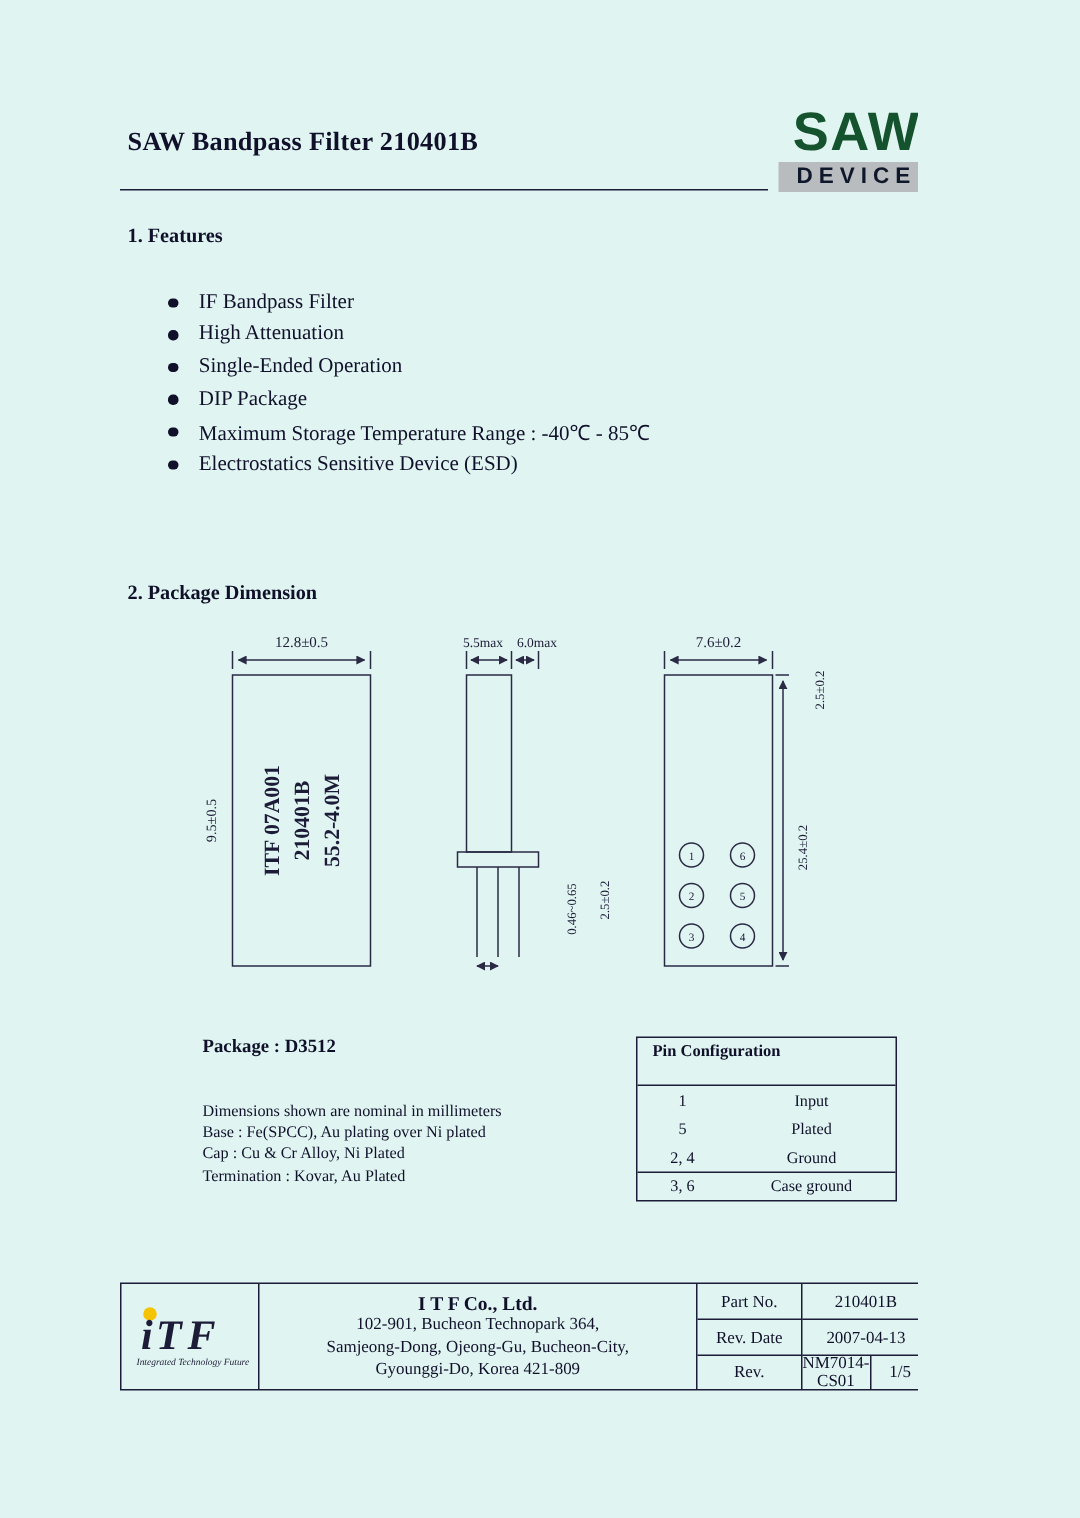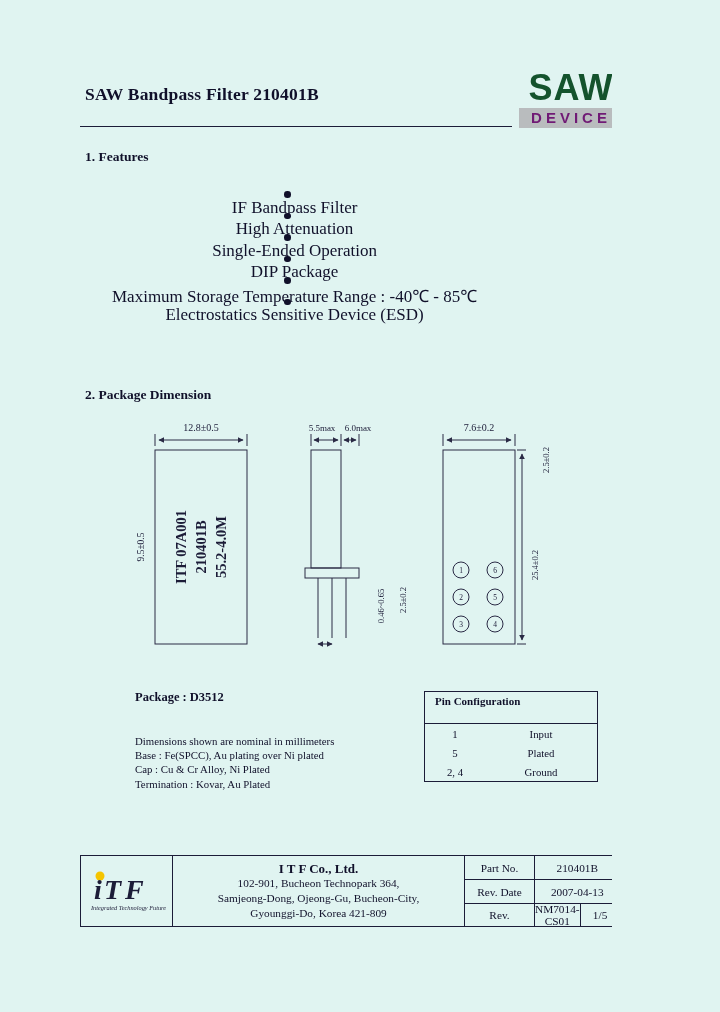--- a/index.html
+++ b/index.html
@@ -7,27 +7,27 @@
   .page {
     position:relative; width:612px; height:1012px;
     background:#e0f4f1; color:#10102a; overflow:hidden;
     font-family:"Liberation Serif", serif;
   }
   .doc-title { position:absolute; left:85px; top:84px; font-size:17.5px; font-weight:bold; letter-spacing:.2px; }
   .title-rule { position:absolute; left:80px; top:126px; width:432px; border-top:1.6px solid #1c1c38; }
   .saw-logo { position:absolute; left:519px; top:70px; width:104px; }
   .saw-text { font-family:"Liberation Sans", sans-serif; font-weight:bold; font-size:36px; line-height:36px;
               color:#14532d; text-align:center; letter-spacing:1px; }
-  .device-box { margin-top:2px; background:#b9bcbe; color:#701a75; font-family:"Liberation Sans", sans-serif;
+  .device-box { margin-top:2px; background:#b9bcbe; color:#0f172a; font-family:"Liberation Sans", sans-serif;
                 font-weight:bold; font-size:15px; letter-spacing:4px; text-align:center; padding:1px 0 2px; }
   .sec-heading { position:absolute; font-size:13.5px; font-weight:bold; }
   #features-heading { left:85px; top:149px; }
   #package-heading { left:85px; top:387px; }
   .features { position:absolute; left:112px; top:191px; }
-  .feature { display:flex; align-items:center; height:21.6px; font-size:17px;flex-direction:column; }
+  .feature { display:flex; align-items:center; height:21.6px; font-size:14px; }
   .bullet { width:6.5px; height:6.5px; border-radius:50%; background:#10102a; margin-right:14px; flex:none; }
   .drawing { position:absolute; left:128px; top:420px; }
   svg text { font-family:"Liberation Serif", serif; fill:#1c1c38; stroke:none; }
   .pkg-label { position:absolute; left:135px; top:690px; font-size:12.5px; font-weight:bold; }
   .notes { position:absolute; left:135px; top:734px; font-size:10.8px; line-height:14.2px; }
   .pin-table { position:absolute; left:424px; top:691px; width:174px; border:1.4px solid #1c1c38; font-size:10.8px; background:transparent; }
   .pt-header { font-weight:bold; padding:3px 0 16px 10px; border-bottom:1.2px solid #1c1c38; font-size:11px; }
   .pin-row { display:grid; grid-template-columns:60px 1fr; height:19px; align-items:center; text-align:center; }
   .pin-row.last { border-top:1.2px solid #1c1c38; }
   .footer { position:absolute; left:80px; top:855px; width:540px; border:1.6px solid #1c1c38;
@@ -166,20 +166,24 @@
       <div>Input</div>
     </div>
     <div class="pin-row">
       <div>5</div>
       <div>Plated</div>
     </div>
     <div class="pin-row">
       <div>2, 4</div>
       <div>Ground</div>
     </div>
+    <div class="pin-row last">
+      <div>3, 6</div>
+      <div>Case ground</div>
+    </div>
   </div>
 
   <div class="footer">
     <div class="f-logo">
       <svg width="80" height="46" viewBox="0 0 80 46">
         <circle cx="13" cy="8" r="4.5" fill="#f5c400"></circle>
         <text x="7" y="31" font-size="28" font-style="italic" font-weight="bold" fill="#e5007e">i</text>
         <text x="17" y="31" font-size="28" font-style="italic" font-weight="bold" fill="#0055b8">T</text>
         <text x="38" y="31" font-size="28" font-style="italic" font-weight="bold" fill="#e5007e">F</text>
         <text x="4" y="42" font-size="6.3" font-style="italic" fill="#7a3f98">Integrated Technology Future</text>

